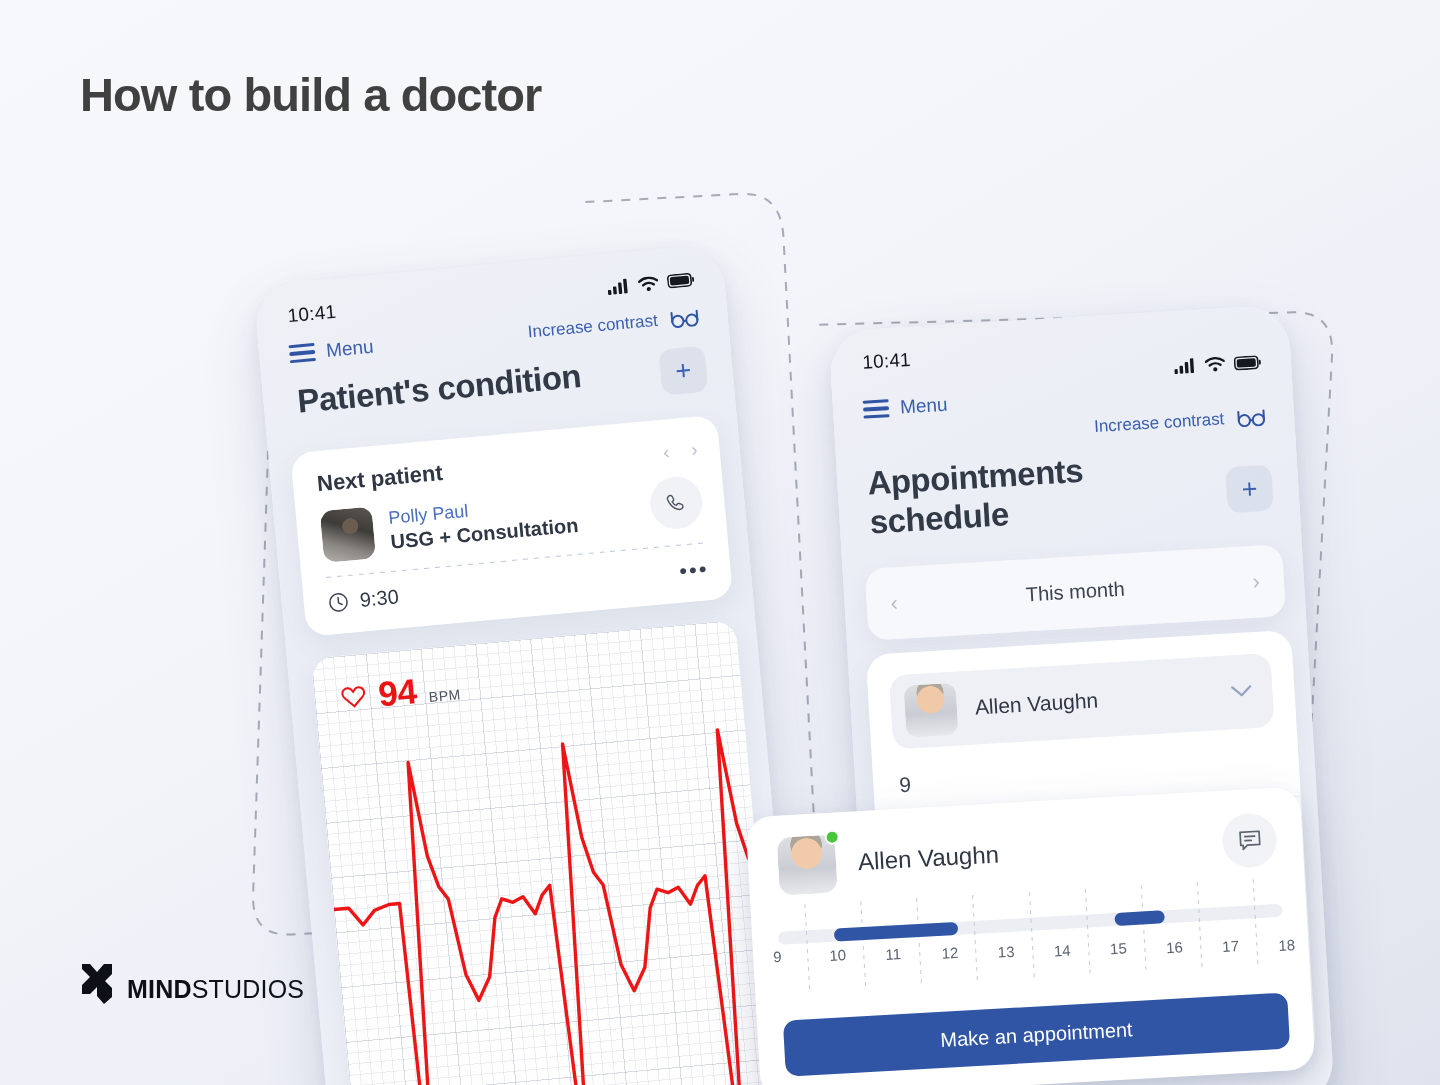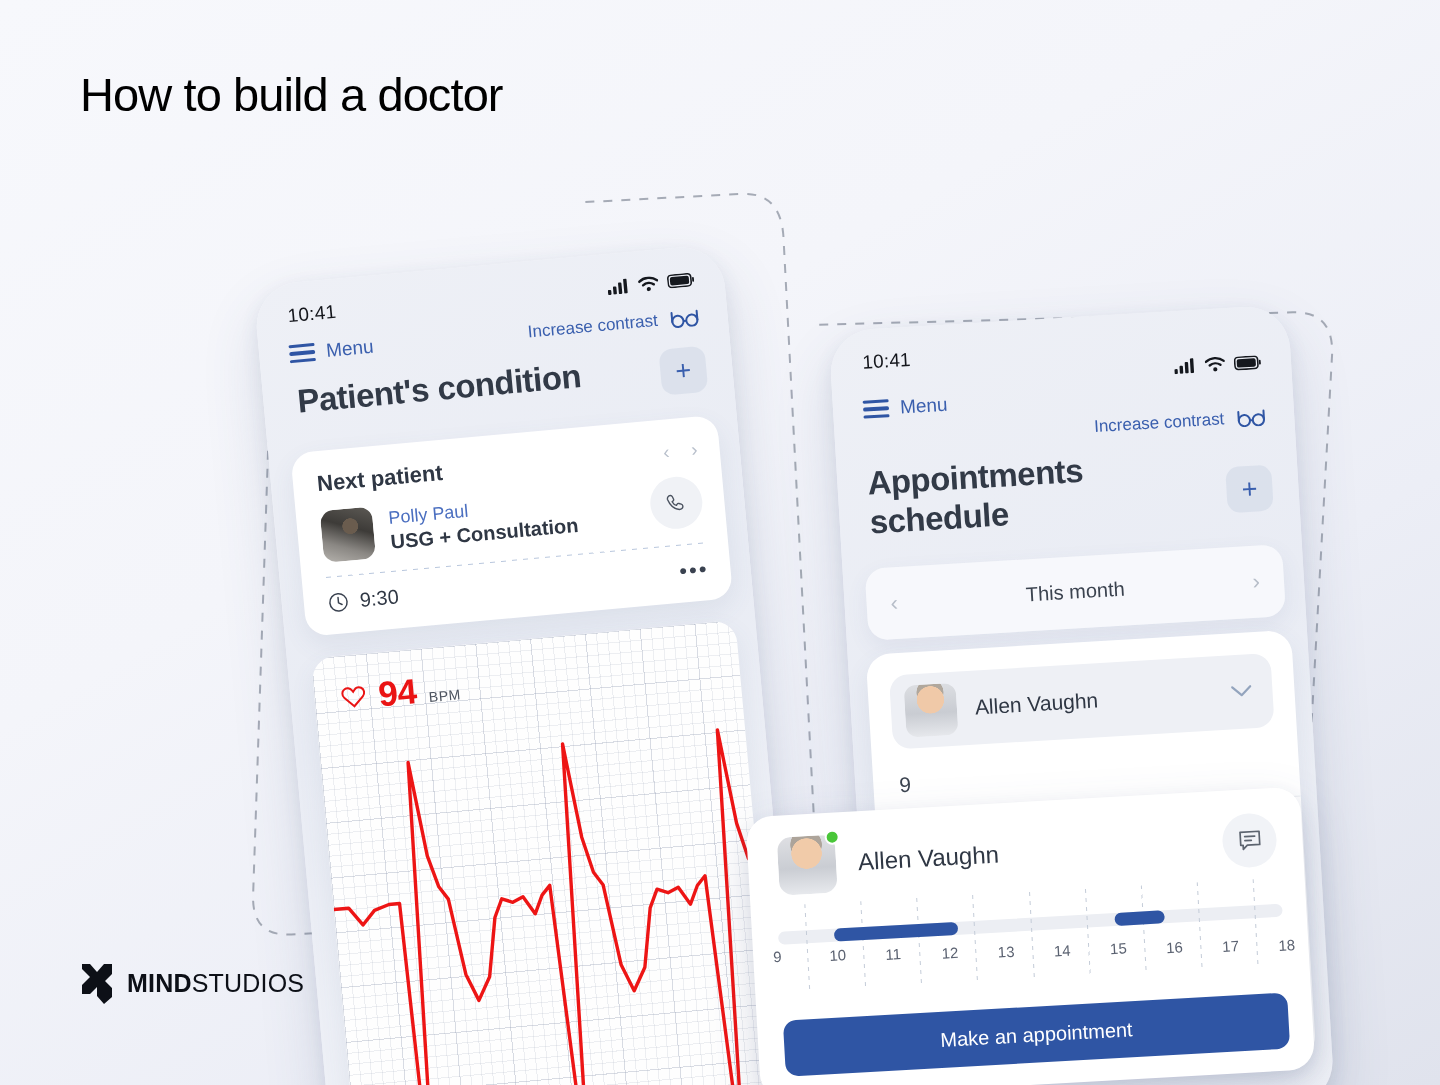--- a/index.html
+++ b/index.html
@@ -12,31 +12,31 @@
     position: relative;
   }
 
   
   .headline {
     position: absolute;
     left: 80px; top: 64px;
     width: 660px;
     font-size: 47px;
     line-height: 1.33;
-    font-weight: 400;
+    font-weight: 700;
     letter-spacing: -0.9px;
-    color: #000000;
+    color: #404040;
   }
   .headline div { white-space: nowrap; }
 
   
   .logo {
     position: absolute;
     left: 80px; top: 962px;
-    display: flex; align-items: center; gap: 13px;
+    display: flex; align-items: flex-end; gap: 13px;
   }
   .logo-mark { width: 34px; height: 42px; display:block; }
   .logo-text { font-size: 25px; letter-spacing: 0.2px; color:#0d1017; }
   .logo-text b { font-weight: 700; }
   .logo-text span { font-weight: 400; }
 
   
   .dash-layer { position: absolute; inset: 0; pointer-events: none; }
 
   

